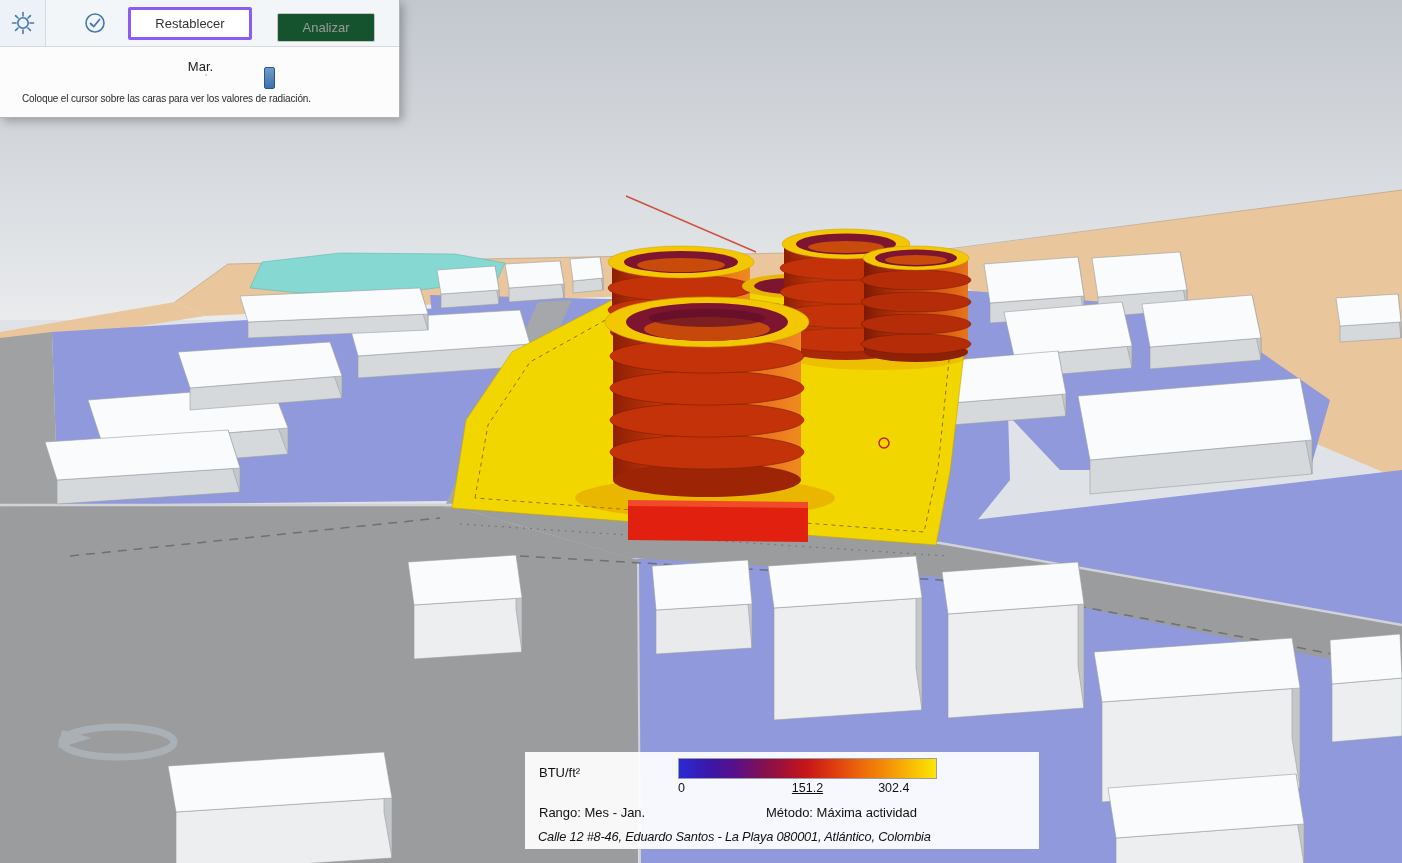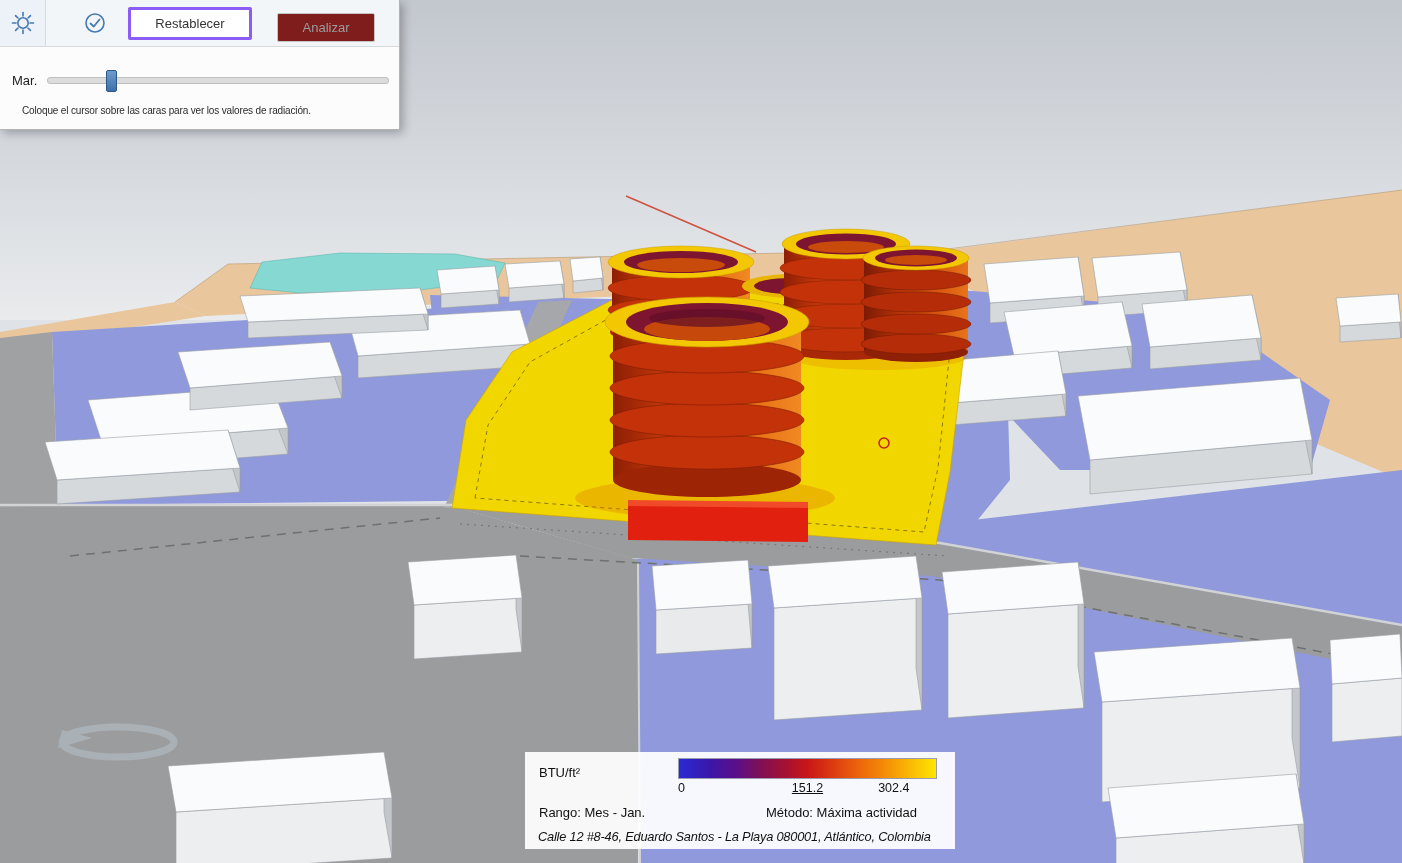--- a/index.html
+++ b/index.html
@@ -13,38 +13,38 @@
          box-shadow:3px 3px 9px rgba(0,0,0,.28);font-size:13px;color:#222;}
   .toolbar{height:46px;background:#f3f6f8;border-bottom:1px solid #d7dadd;
            display:flex;align-items:center;}
   .sun-cell{width:45px;height:46px;background:#ecf2f7;border-right:1px solid #d7dadd;
             display:flex;align-items:center;justify-content:center;cursor:pointer;}
   .icon-btn{display:flex;align-items:center;justify-content:center;cursor:pointer;}
   .check-btn{margin-left:38px;}
   .btn{height:27px;border-radius:2px;font-size:13px;display:flex;align-items:center;
        justify-content:center;cursor:pointer;font-family:"Liberation Sans",sans-serif;}
   .btn-reset{margin-left:22px;width:118px;background:#fff;border:3px solid #8b5cf6;color:#333;}
-  .btn-analyze{margin-left:25px;width:96px;background:#7f1d1d;border:1px solid #c5c5c5;color:#9b9b9b;margin-top:8px;}
+  .btn-analyze{margin-left:25px;width:96px;background:#14532d;border:1px solid #c5c5c5;color:#9b9b9b;margin-top:8px;}
   .controls{padding:12px 10px 0 12px;}
   .crow{display:flex;align-items:center;}
   .sel{flex:1;margin-left:8px;height:26px;border:1px solid #7aa0c6;background:#fff;
        display:flex;align-items:center;cursor:pointer;}
   .sel .val{flex:1;padding:0 8px;color:#2f6bad;white-space:nowrap;overflow:hidden;}
   .sel .arrow{width:21px;height:26px;background:linear-gradient(#7ba8d7,#46790f0);
        background:linear-gradient(#7ba8d7,#4679b1);border-left:1px solid #3f6ea6;color:#fff;
        display:flex;align-items:center;justify-content:center;font-size:9px;}
-  .slider-row{margin-top:14px;}
+  .slider-row{flex-direction:column;}
   .track{position:relative;flex:1;height:5px;background:#dcdcdc;border:1px solid #c0c0c0;
          border-radius:3px;margin-left:10px;cursor:pointer;}
   .handle{position:absolute;left:58px;top:-8px;width:9px;height:20px;
           background:linear-gradient(#6d9cce,#3e70a8);border:1px solid #2c5687;border-radius:2px;cursor:grab;}
   .hint{margin:17px 10px 13px;font-size:10px;letter-spacing:-0.15px;color:#2a2a2a;white-space:nowrap;}
 
   
-  .legend{position:absolute;left:525px;top:752px;width:430px;height:97px;
+  .legend{position:absolute;left:525px;top:752px;width:514px;height:97px;
           background:rgba(255,255,255,.93);font-size:13px;color:#111;}
   .legend .unit{position:absolute;left:14px;top:13px;}
   .legend .bar{position:absolute;left:153px;top:6px;width:257px;height:19px;
        border:1px solid #9a9ab0;
        background:linear-gradient(90deg,#2a2ad6 0%,#3a17a8 12%,#5a0f8a 22%,#83104f 33%,
                   #a81131 42%,#c81717 50%,#dd3b10 60%,#ec650b 70%,#f48c07 80%,
                   #f9b504 89%,#fce702 100%);}
   .legend .ticks{position:absolute;left:153px;top:29px;width:259px;display:flex;font-size:12.5px;}
   .legend .ticks .t-min{flex:1;text-align:left;}
   .legend .ticks .t-mid{flex:1;text-align:center;text-decoration:underline;}

